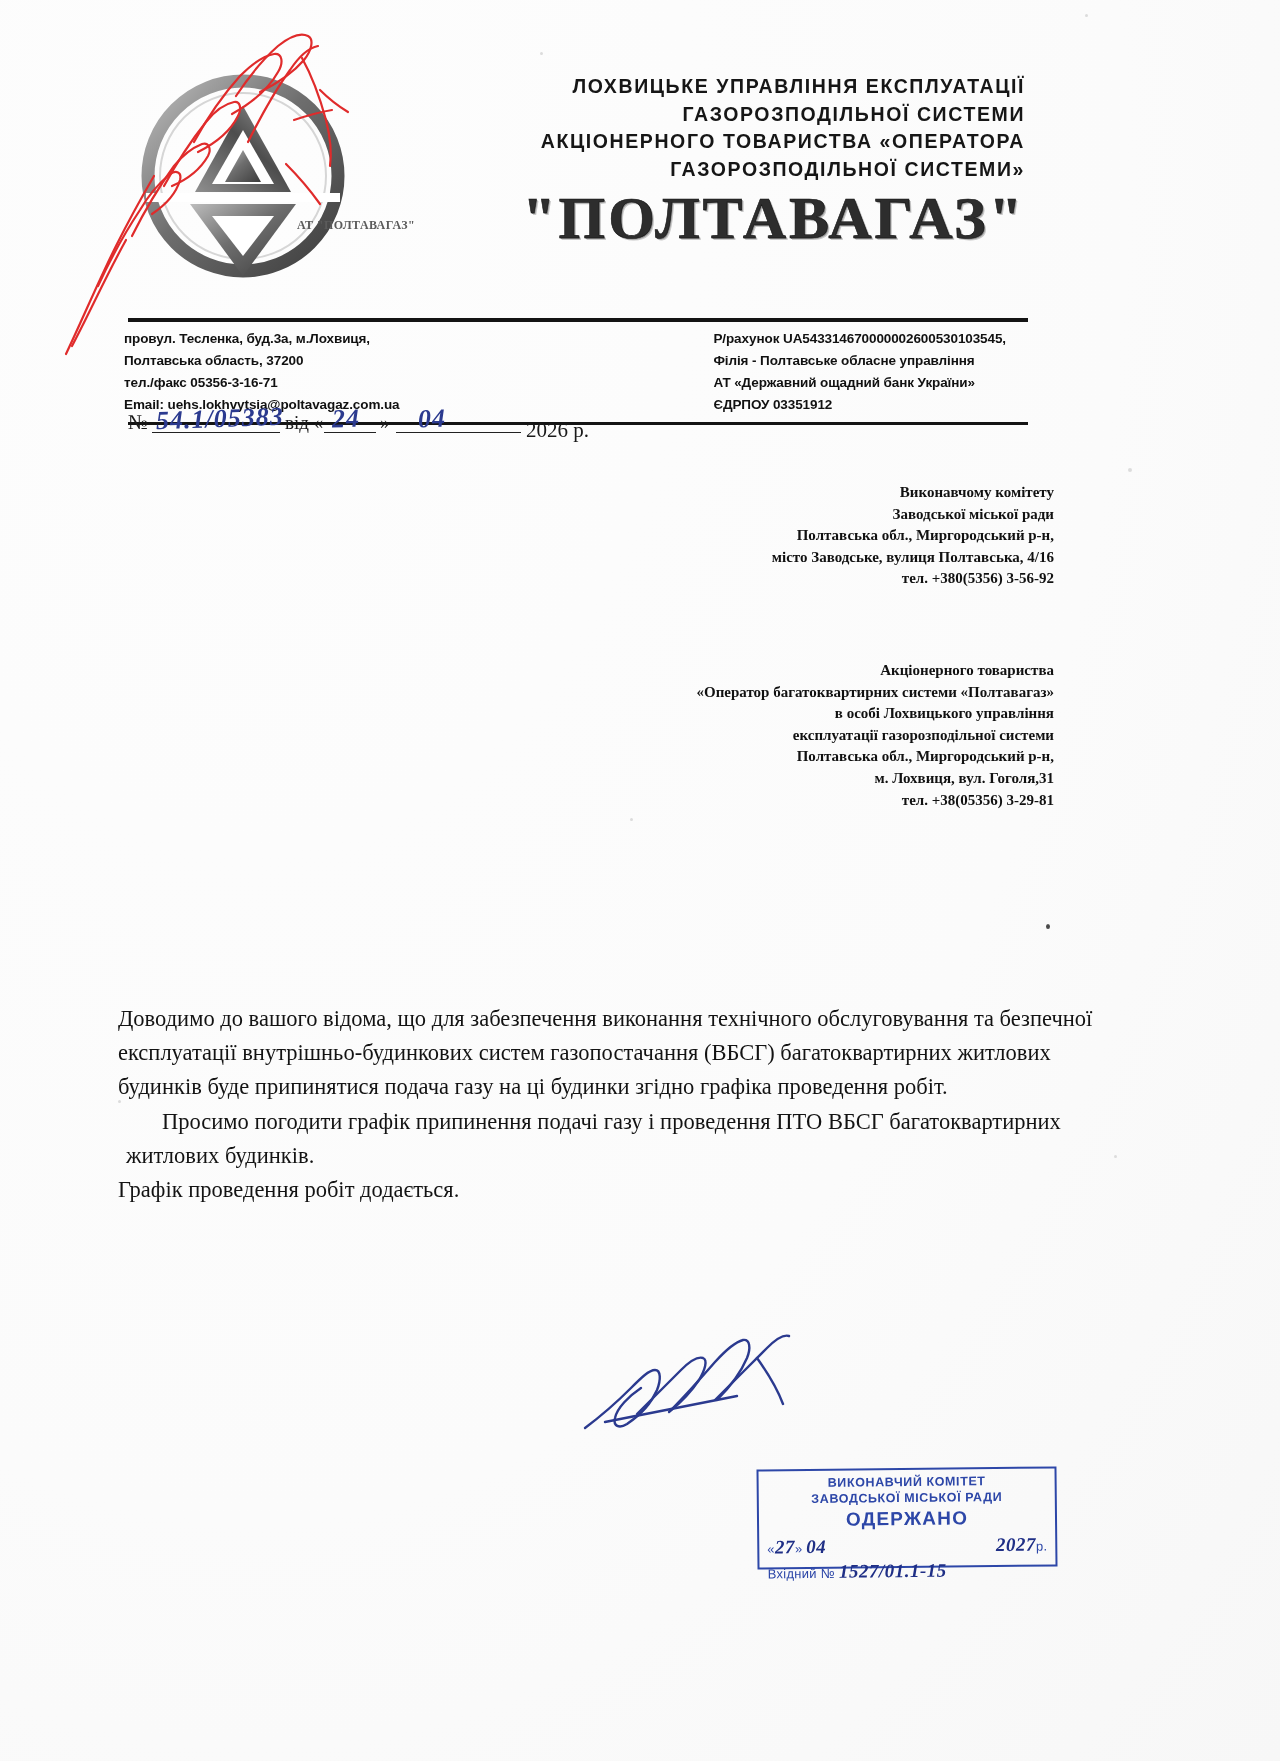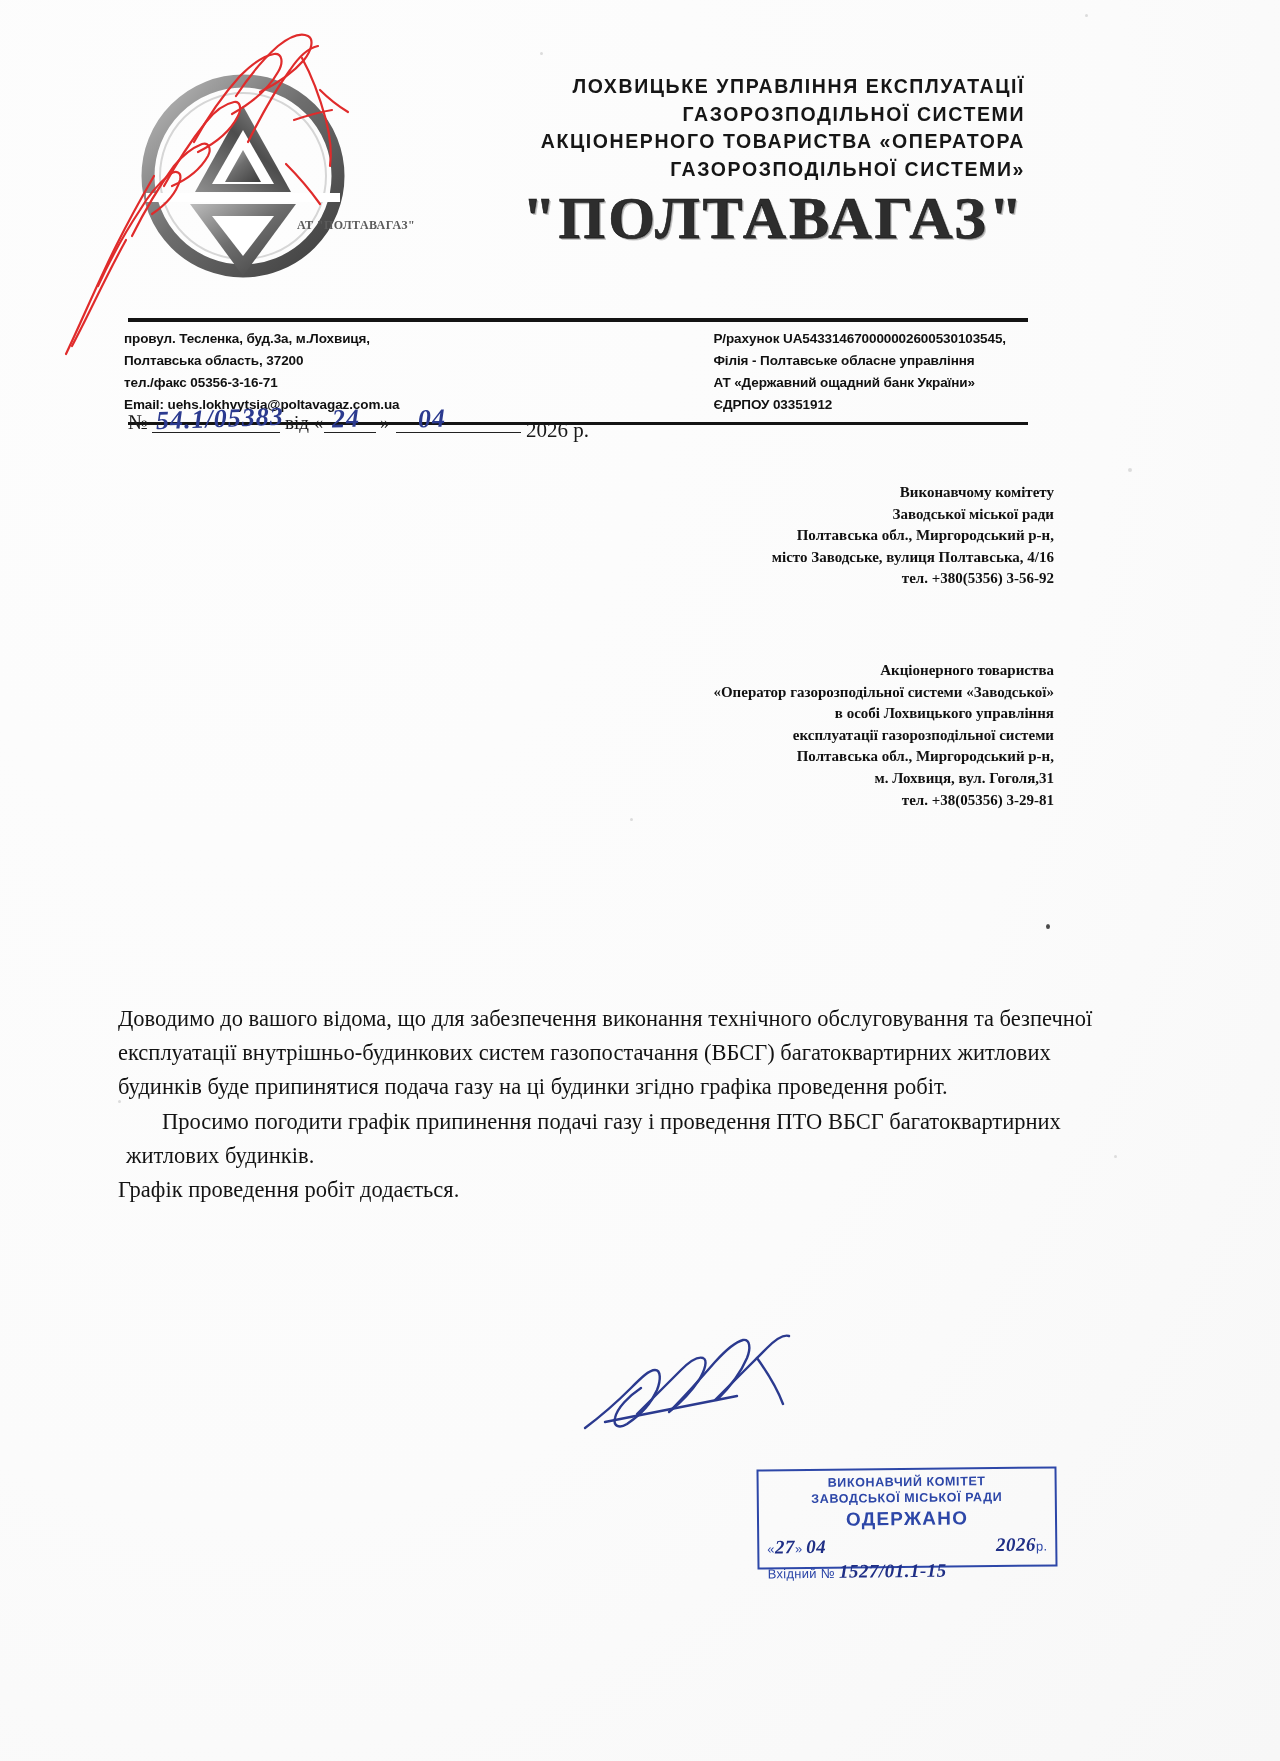--- a/index.html
+++ b/index.html
@@ -265,21 +265,21 @@
   <div class="addressee" id="addr1">
     <div>Виконавчому комітету</div>
     <div>Заводської міської ради</div>
     <div>Полтавська обл., Миргородський р-н,</div>
     <div>місто Заводське, вулиця Полтавська, 4/16</div>
     <div>тел. +380(5356) 3-56-92</div>
   </div>
 
   <div class="addressee" id="addr2">
     <div>Акціонерного товариства</div>
-    <div>«Оператор газорозподільної системи «Заводської»</div>
+    <div>«Оператор багатоквартирних системи «Полтавагаз»</div>
     <div>в особі  Лохвицького управління</div>
     <div>експлуатації газорозподільної системи</div>
     <div>Полтавська обл., Миргородський р-н,</div>
     <div>м. Лохвиця, вул. Гоголя,31</div>
     <div>тел. +38(05356) 3-29-81</div>
   </div>
 
   <div class="body-text">
     <p>Доводимо до вашого  відома, що для забезпечення виконання технічного обслуговування та безпечної експлуатації внутрішньо-будинкових систем газопостачання (ВБСГ) багатоквартирних житлових будинків буде припинятися подача газу на ці будинки згідно графіка проведення робіт.</p>
     <p class="indent">Просимо погодити графік припинення подачі газу і проведення ПТО ВБСГ багатоквартирних житлових будинків.</p>
@@ -298,21 +298,21 @@
     </g>
   </svg>
 
   <div class="stamp">
     <div class="s1">ВИКОНАВЧИЙ КОМІТЕТ</div>
     <div class="s1">ЗАВОДСЬКОЇ МІСЬКОЇ РАДИ</div>
     <div class="s2">ОДЕРЖАНО</div>
     <div class="s3">
       <span>«</span><span class="stamp-hand">27</span><span>»</span>
       <span class="stamp-hand">04</span>
-      <span style="float:right;"><span class="stamp-hand">2026</span><span>р.</span></span>
+      <span style="float:right;"><span class="stamp-hand">2027</span><span>р.</span></span>
     </div>
     <div class="s4">
       <span>Вхідний №</span>
       <span class="stamp-hand">1527/01.1-15</span>
     </div>
   </div>
 
 </div>
 
 </body></html>

